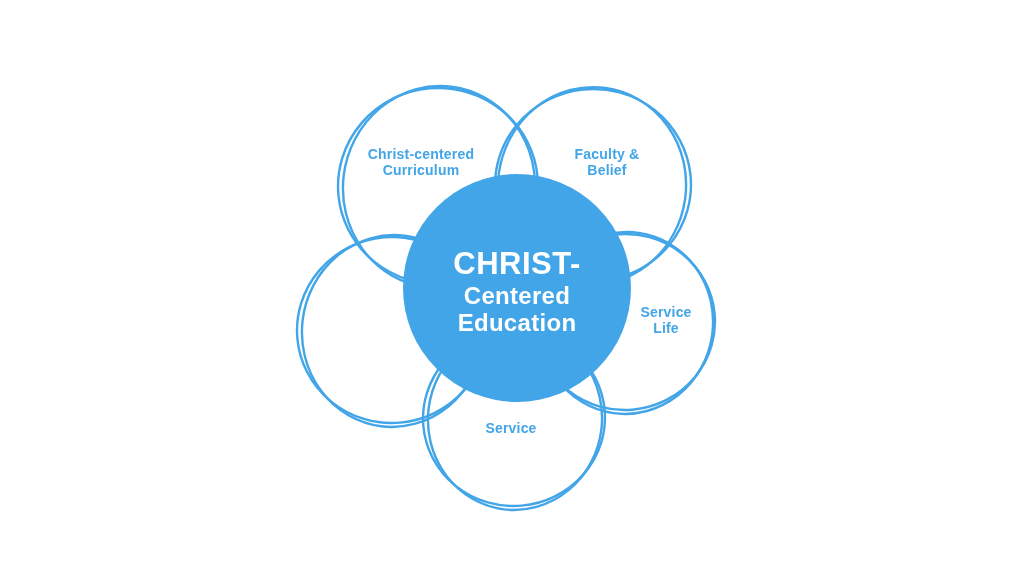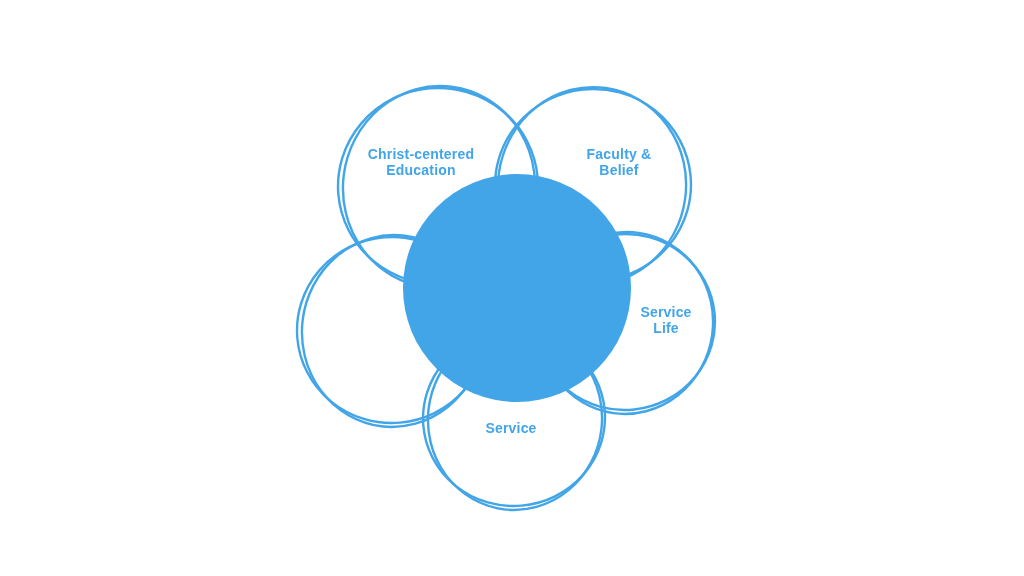--- a/index.html
+++ b/index.html
@@ -90,33 +90,38 @@
     <g class="outline">
       <ellipse cx="514" cy="418" rx="91" ry="88" transform="rotate(-5 514 418)"></ellipse>
       <ellipse cx="515" cy="419" rx="87" ry="91" transform="rotate(7 515 419)"></ellipse>
     </g>
 
     <circle class="center-fill" cx="517" cy="288" r="114"></circle>
   </svg>
 
   <div class="node-label" style="left:421px; top:146px;">
     <div>Christ-centered</div>
-    <div>Education</div>
+    <div>Curriculum</div>
   </div>
 
-  <div class="node-label" style="left:607px; top:146px;margin-left:12px;">
+  <div class="node-label" style="left:607px; top:146px;">
     <div>Faculty &amp;</div>
     <div>Belief</div>
   </div>
 
 
   <div class="node-label" style="left:666px; top:304px;">
     <div>Service</div>
     <div>Life</div>
   </div>
 
   <div class="node-label" style="left:511px; top:420px;text-align:right;">
     <div>Service</div>
     <div></div>
   </div>
 
+  <div class="center-text" style="left:517px; top:246px;">
+    <div class="big">CHRIST-</div>
+    <div class="mid">Centered</div>
+    <div class="mid">Education</div>
+  </div>
 
 </div>
 
 </body></html>

